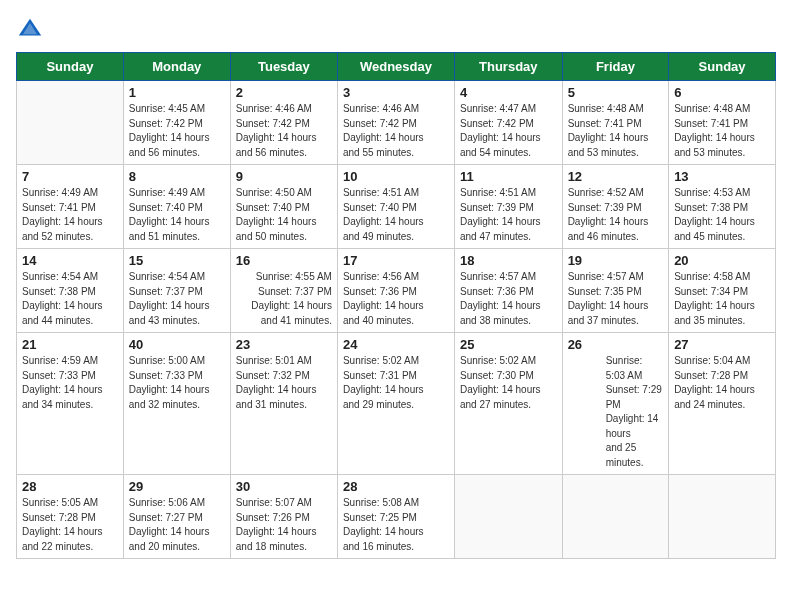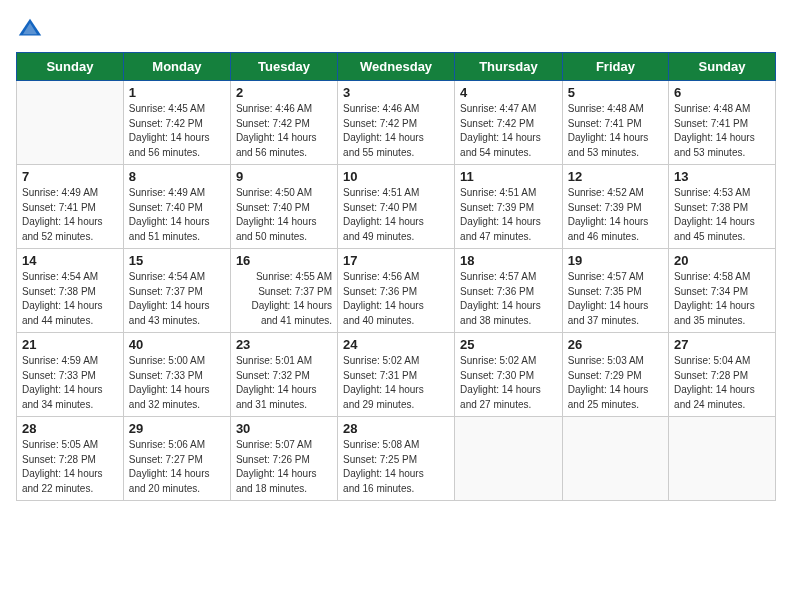--- a/index.html
+++ b/index.html
@@ -296,21 +296,21 @@
         </td>
         <td>
           <span class="day-number">25</span>
           <div class="day-info" style="white-space: pre-line;">Sunrise: 5:02 AM
 Sunset: 7:30 PM
 Daylight: 14 hours
 and 27 minutes.</div>
         </td>
         <td>
           <span class="day-number">26</span>
-          <div class="day-info" style="white-space: pre-line;">Sunrise: 5:03 AM
+          <div class="day-info" style="white-space: pre-line; margin-left: 38px;">Sunrise: 5:03 AM
 Sunset: 7:29 PM
 Daylight: 14 hours
 and 25 minutes.</div>
         </td>
         <td>
           <span class="day-number">27</span>
           <div class="day-info" style="white-space: pre-line;">Sunrise: 5:04 AM
 Sunset: 7:28 PM
 Daylight: 14 hours
 and 24 minutes.</div>

